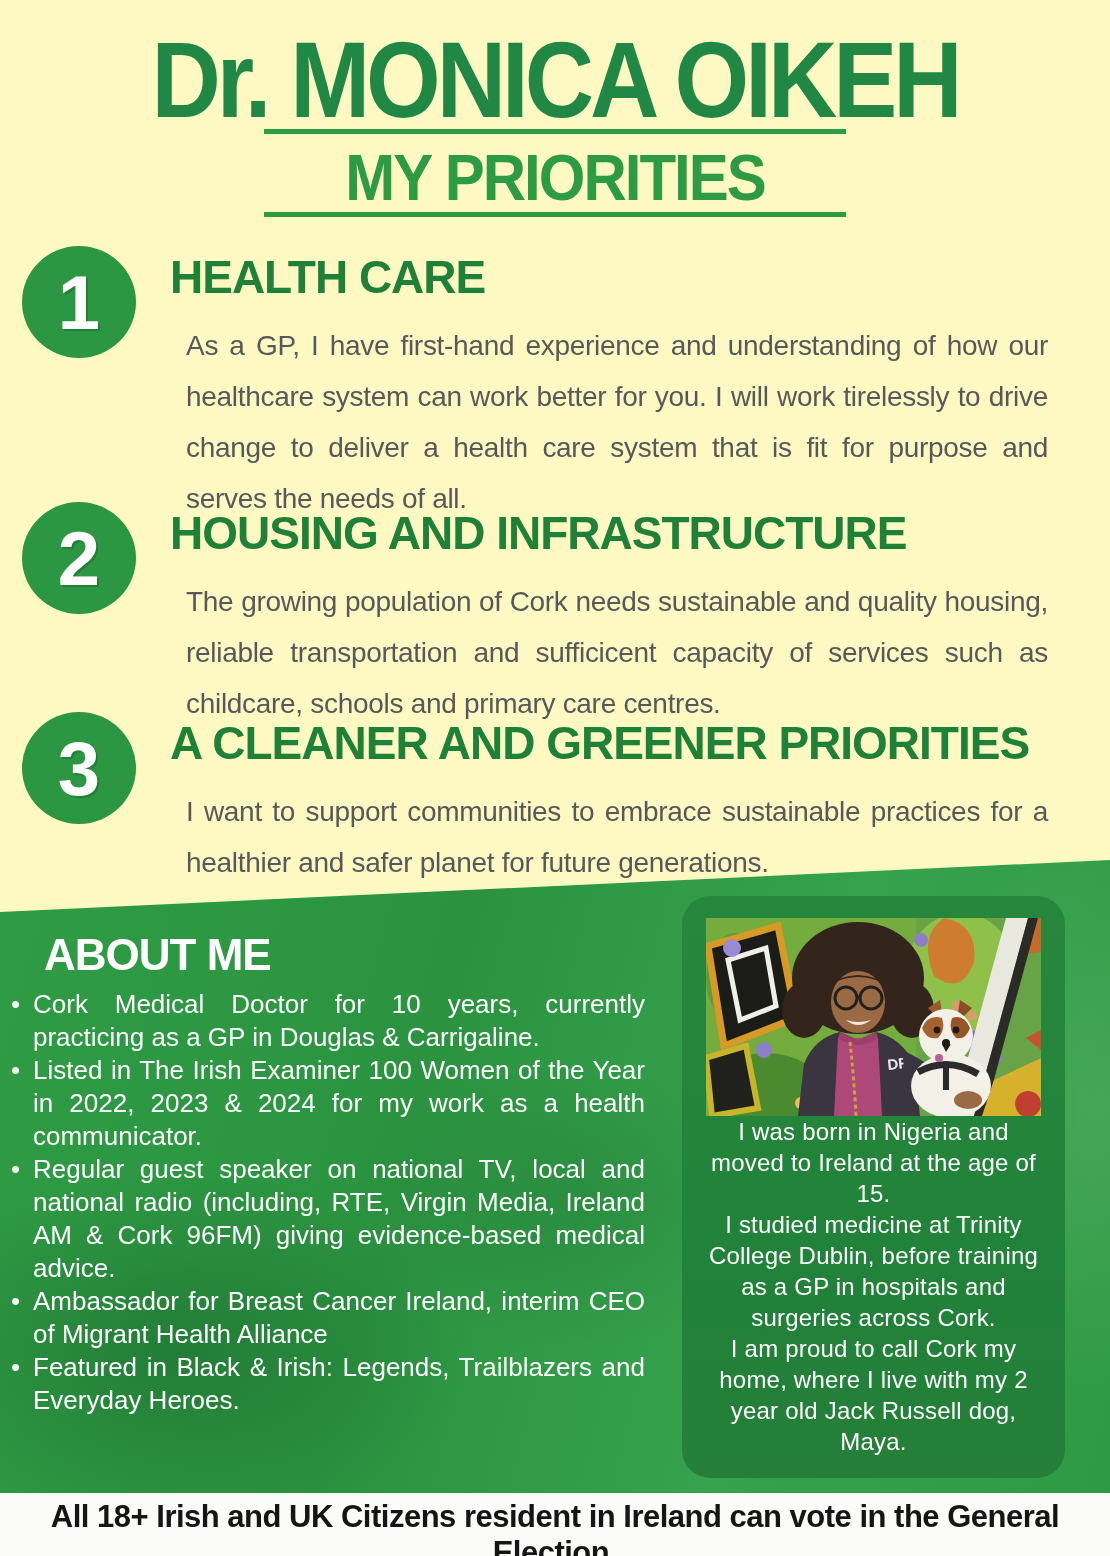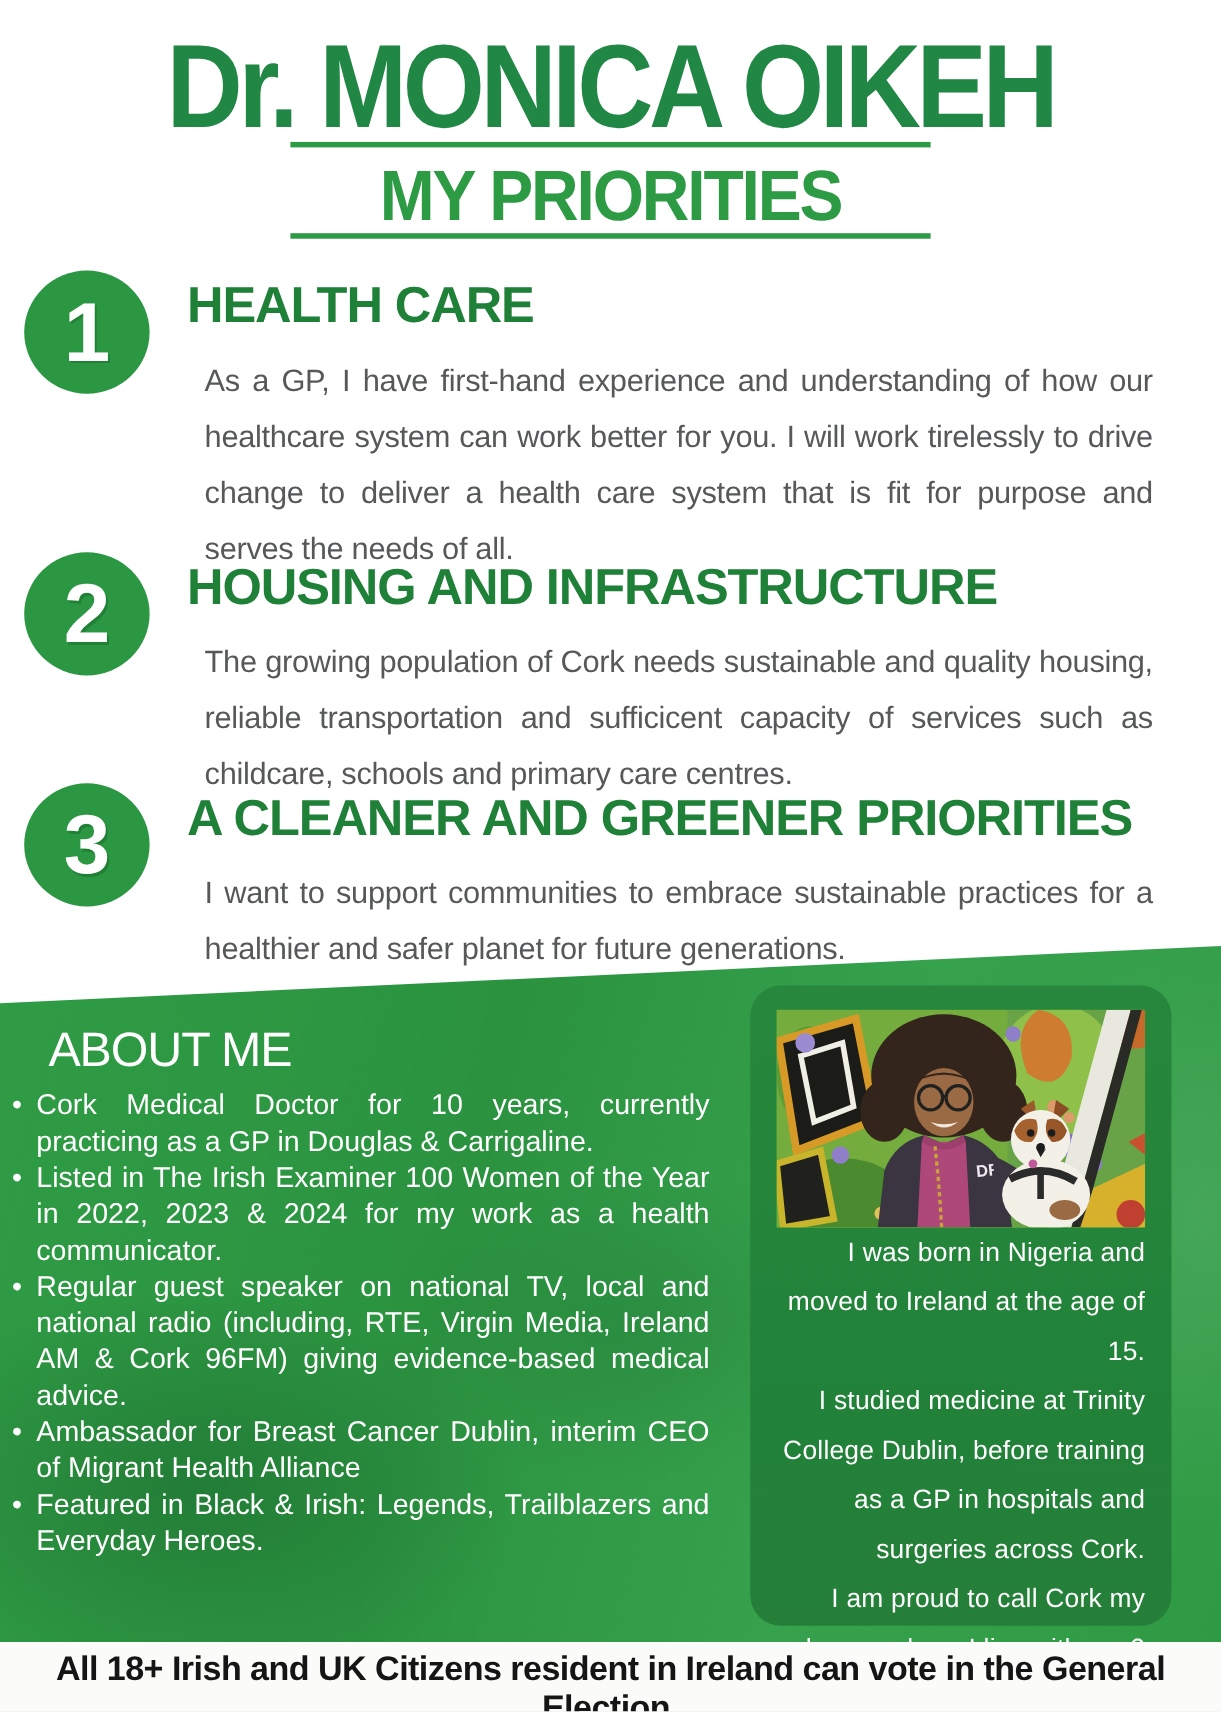--- a/index.html
+++ b/index.html
@@ -1,18 +1,18 @@
 <!DOCTYPE html>
 <html><head>
 <meta charset="utf-8">
 <style>
   html,body { margin:0; padding:0; background:#e8e8e8; }
   .page {
     position:relative; width:1110px; height:1556px; margin:0 auto;
-    background:#ffffff; overflow:hidden;
+    background:#fef9c3; overflow:hidden;
     font-family:"Liberation Sans", sans-serif;
   }
 
   
   .title {
     position:absolute; top:18px; left:0; width:1110px; text-align:center;
     font-size:96px; font-weight:900; letter-spacing:-4px; color:#218745;
     transform:scaleY(1.12); transform-origin:top center; white-space:nowrap;
   }
   .rule {
@@ -53,21 +53,21 @@
     position:absolute; top:852px; left:0; width:1110px; height:641px;
     clip-path:polygon(0 60px, 100% 8px, 100% 100%, 0 100%);
     background:
       radial-gradient(ellipse 420px 260px at 16% 78%, rgba(18,84,36,.38), transparent 70%),
       radial-gradient(ellipse 360px 220px at 52% 55%, rgba(22,96,42,.22), transparent 65%),
       radial-gradient(ellipse 300px 420px at 99% 40%, rgba(255,255,255,.10), transparent 70%),
       linear-gradient(105deg,#2f9c45 0%, #2b9340 38%, #36a24d 68%, #2e9a43 100%);
   }
   .about-heading {
     position:absolute; left:44px; top:78px;
-    font-size:44px; font-weight:400; letter-spacing:-1px; color:#ffffff;
+    font-size:44px; font-weight:700; letter-spacing:-1px; color:#ffffff;
   }
   .about-list {
     position:absolute; left:9px; top:136px; width:636px;
     margin:0; padding:0; list-style:none;
   }
   .about-list li {
     position:relative; padding-left:24px; color:#ffffff;
     font-size:26px; line-height:33px; text-align:justify;
   }
   .about-list li::before {
@@ -76,22 +76,22 @@
 
   
   .profile-panel {
     position:absolute; left:682px; top:44px; width:383px; height:582px;
     border-radius:28px; box-sizing:border-box; padding:22px 24px;
     background:linear-gradient(180deg,#27883d 0%, #218239 60%, #257f39 100%);
   }
   .photo-frame { width:335px; height:198px; overflow:hidden; background:#6fae3c; }
   .photo-frame svg { display:block; }
   .profile-panel p {
-    margin:0; color:#ffffff; text-align:right;
-    font-size:24px; line-height:45px; letter-spacing:0.2px;
+    margin:0; color:#ffffff; text-align:center;
+    font-size:24px; line-height:31px; letter-spacing:0.2px;
   }
   .pp1 { margin-top:15px; }
   .pp2 { margin-top:31px; }
   .pp3 { margin-top:31px; }
 
   
   .footer {
     position:absolute; top:1493px; left:0; width:1110px; height:80px;
     background:#fbfbf9; text-align:center;
   }
@@ -138,21 +138,21 @@
       <p>I want to support communities to embrace sustainable practices for a healthier and safer planet for future generations.</p>
     </div>
   </div>
 
   <div class="green-section">
     <div class="about-heading">ABOUT ME</div>
     <ul class="about-list">
       <li><span>Cork Medical Doctor for 10 years, currently practicing as a GP in Douglas &amp; Carrigaline.</span></li>
       <li><span>Listed in The Irish Examiner 100 Women of the Year in 2022, 2023 &amp; 2024 for my work as a health communicator.</span></li>
       <li><span>Regular guest speaker on national TV, local and national radio (including, RTE, Virgin Media, Ireland AM &amp; Cork 96FM) giving evidence-based medical advice.</span></li>
-      <li><span>Ambassador for Breast Cancer Dublin, interim CEO of Migrant Health Alliance</span></li>
+      <li><span>Ambassador for Breast Cancer Ireland, interim CEO of Migrant Health Alliance</span></li>
       <li><span>Featured in Black &amp; Irish: Legends, Trailblazers and Everyday Heroes.</span></li>
     </ul>
 
     <div class="profile-panel">
       <div class="photo-frame">
         <svg width="335" height="198" viewBox="0 0 335 198" preserveAspectRatio="none">
 
           <rect x="0" y="0" width="335" height="198" fill="#74ad3d"></rect>
           <rect x="210" y="0" width="125" height="198" fill="#68a348"></rect>
           <ellipse cx="255" cy="55" rx="55" ry="60" fill="#8fc04a"></ellipse>

